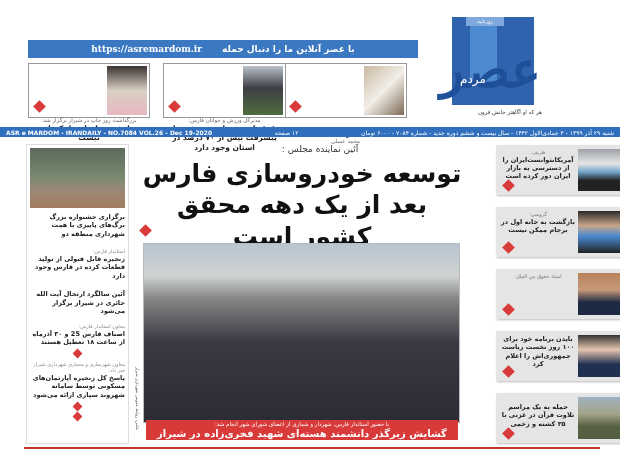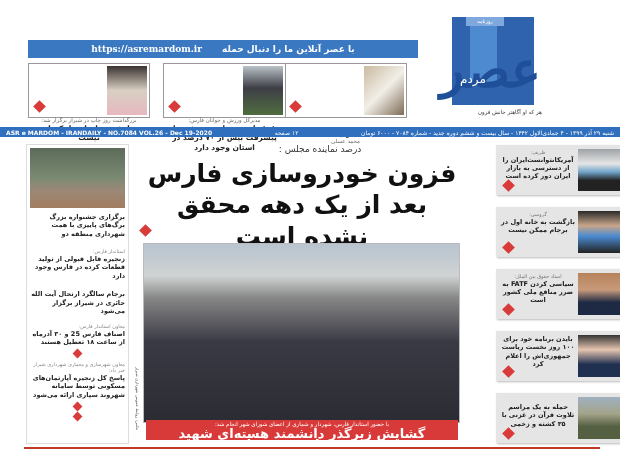--- a/index.html
+++ b/index.html
@@ -24,21 +24,21 @@
 .col-right .item{position:absolute;left:496px;width:132px;height:50px;background:#e5e5e5;box-shadow:1px 1px 2px #bbb}
 .col-right .item .photo{position:absolute;right:4px;top:4px;width:46px;height:42px}
 .col-right .item .txt{position:absolute;left:3px;top:4px;width:78px;font-size:6.5px;font-weight:bold;text-align:center;line-height:1.3;color:#222}
 .col-right .item .kicker{font-size:5px;color:#777;font-weight:normal}
 .col-right .item .badge{left:8px;bottom:5px}
 .kicker-main{left:200px;top:144px;width:240px;text-align:center;font-size:9px;color:#333}
 .headline{left:142px;top:158px;width:320px;text-align:center;font-size:25px;font-weight:bold;line-height:1.25;color:#111;font-family:"DejaVu Sans",sans-serif}
 .main-photo{left:143px;top:243px;width:317px;height:180px;border:1px solid #bbb;background:linear-gradient(180deg,#b8c4cf 0%,#d0d3d3 18%,#888 30%,#3a3a44 55%,#2b2b33 100%)}
 .caption-bar{left:146px;top:420px;width:312px;height:20px;background:#d83a3a;color:#fff;text-align:center}
 .caption-bar .small{font-size:5.5px;line-height:8px}
-.caption-bar .big{font-size:13px;font-weight:bold;line-height:11px}
+.caption-bar .big{font-size:10px;font-weight:bold;line-height:11px}
 .left-col{left:26px;top:144px;width:103px;height:300px;border:1px solid #ddd;background:#fff}
 .left-col .photo{margin:3px;width:95px;height:60px;background:linear-gradient(180deg,#5d6b5a 0%,#7a8a72 50%,#9b8877 70%,#a27d60 100%)}
 .left-col .story{text-align:right;font-size:6.5px;line-height:1.3;color:#222;padding:2px 3px;font-weight:bold}
 .left-col .kicker{font-size:5px;color:#888;font-weight:normal}
 .left-col .bdg{display:flex;justify-content:center;height:10px;align-items:center}
 .left-col .bdg span{width:7px;height:7px;background:#d93b3b;transform:rotate(45deg)}
 .bottom-line{left:24px;top:447px;width:576px;height:2px;background:#c0392b}
 .vert-credit{left:132px;top:330px;width:8px;height:100px;writing-mode:vertical-rl;font-size:4px;color:#555}
 </style>
 </head>
@@ -80,24 +80,24 @@
 <div class="abs logo-asr">عصر</div>
 <div class="abs logo-mardom">مردم</div>
 <div class="abs logo-sub">هر که او آگاهتر جانش فزون</div>
 
 <div class="abs dateline">
   <span>شنبه ۲۹ آذر ۱۳۹۹ - ۴ جمادی‌الاول ۱۴۴۲ - سال بیست و ششم دوره جدید - شماره ۷۰۸۴ - ۶۰۰۰ تومان</span>
   <span>۱۲ صفحه</span>
   <span class="en">ASR e MARDOM - IRANDAILY - NO.7084 VOL.26 - Dec 19-2020</span>
 </div>
 
-<div class="abs kicker-main">درصد نماینده مجلس :</div>
+<div class="abs kicker-main">آئین نماینده مجلس :</div>
 <div class="abs headline">
-  <div>فزون خودروسازی فارس</div>
-  <div>بعد از یک دهه محقق نشده است</div>
+  <div>توسعه خودروسازی فارس</div>
+  <div>بعد از یک دهه محقق کشور است</div>
 </div>
 <span class="abs badge" style="left:141px;top:226px"></span>
 <div class="abs main-photo"></div>
 <div class="abs caption-bar">
   <div class="small">با حضور استاندار فارس، شهردار و شماری از اعضای شورای شهر انجام شد:</div>
   <div class="big">گشایش زیرگذر دانشمند هسته‌ای شهید فخری‌زاده در شیراز</div>
 </div>
 <div class="abs vert-credit">عکس: روابط عمومی شهرداری شیراز</div>
 
 <div class="col-right">
@@ -114,21 +114,20 @@
     <div class="txt">
         <div class="kicker">گروسی:</div>
         <div>بازگشت به خانه اول در برجام ممکن نیست</div>
       </div>
     <span class="badge"></span>
   </div>
   <div class="item" style="top:269px">
     <div class="photo" style="background:linear-gradient(180deg,#b6825a,#c89a7a 40%,#1e2a44 70%)"></div>
     <div class="txt">
         <div class="kicker">استاد حقوق بین الملل:</div>
-        <div>سیاسی کردن FATF به ضرر منافع ملی کشور است</div>
       </div>
     <span class="badge"></span>
   </div>
   <div class="item" style="top:331px">
     <div class="photo" style="background:linear-gradient(180deg,#333,#e5c5b0 35%,#203050 70%)"></div>
     <div class="txt">
         <div>بایدن برنامه خود برای ۱۰۰ روز نخست ریاست جمهوری‌اش را اعلام کرد</div>
       </div>
     <span class="badge"></span>
   </div>
@@ -144,21 +143,21 @@
 <div class="abs left-col">
   <div class="photo"></div>
   <div class="story">
       <div>برگزاری جشنواره بزرگ برگ‌های پاییزی با همت شهرداری منطقه دو</div>
     </div>
   <div class="story" style="margin-top:6px">
       <div class="kicker">استاندار فارس:</div>
       <div>زنجیره قابل قبولی از تولید قطعات کرده در فارس وجود دارد</div>
     </div>
   <div class="story" style="margin-top:6px">
-      <div>برجام سالگرد ارتحال آیت الله حائری در شیراز برگزار می‌شود</div>
+      <div>آئین سالگرد ارتحال آیت الله حائری در شیراز برگزار می‌شود</div>
     </div>
   <div class="story" style="margin-top:4px">
       <div class="kicker">معاون استاندار فارس:</div>
       <div>اصناف فارس 25 و ۳۰ آذرماه از ساعت ۱۸ تعطیل هستند</div>
     </div>
   <div class="bdg">
       <span></span>
     </div>
   <div class="story">
       <div class="kicker">معاون شهرسازی و معماری شهرداری شیراز خبر داد:</div>

